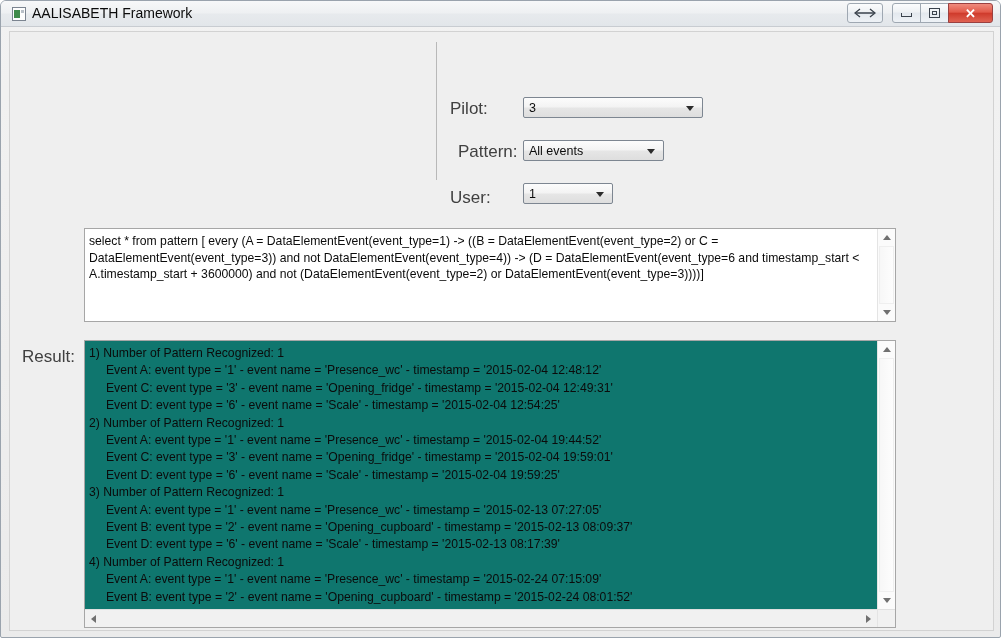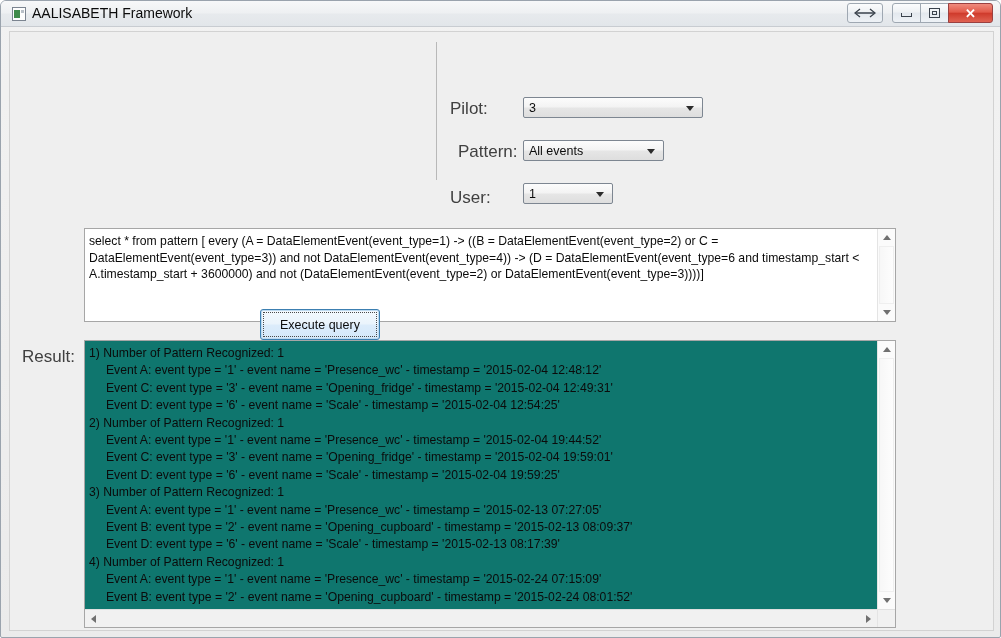--- a/index.html
+++ b/index.html
@@ -357,24 +357,20 @@
 
     <div class="panel" id="query-panel">
       <div class="text-inner">select * from pattern [ every (A = DataElementEvent(event_type=1) -&gt; ((B = DataElementEvent(event_type=2) or C = DataElementEvent(event_type=3)) and not DataElementEvent(event_type=4)) -&gt; (D = DataElementEvent(event_type=6 and timestamp_start &lt; A.timestamp_start + 3600000) and not (DataElementEvent(event_type=2) or DataElementEvent(event_type=3))))]</div>
       <div class="vscroll">
         <div class="sb-track-v"></div>
         <div class="sb-arrow sb-up"></div>
         <div class="sb-arrow sb-down"></div>
       </div>
     </div>
 
-    <div class="btn focused" id="btn-exec">
-      <span>Execute query</span>
-      <span class="focus-ring"></span>
-    </div>
 
     <div class="field-label" id="lbl-result">Result:</div>
     <div class="panel" id="result-panel">
       <div class="text-inner">1) Number of Pattern Recognized: 1
      Event A: event type = '1' - event name = 'Presence_wc' - timestamp = '2015-02-04 12:48:12'
      Event C: event type = '3' - event name = 'Opening_fridge' - timestamp = '2015-02-04 12:49:31'
      Event D: event type = '6' - event name = 'Scale' - timestamp = '2015-02-04 12:54:25'
 2) Number of Pattern Recognized: 1
      Event A: event type = '1' - event name = 'Presence_wc' - timestamp = '2015-02-04 19:44:52'
      Event C: event type = '3' - event name = 'Opening_fridge' - timestamp = '2015-02-04 19:59:01'

